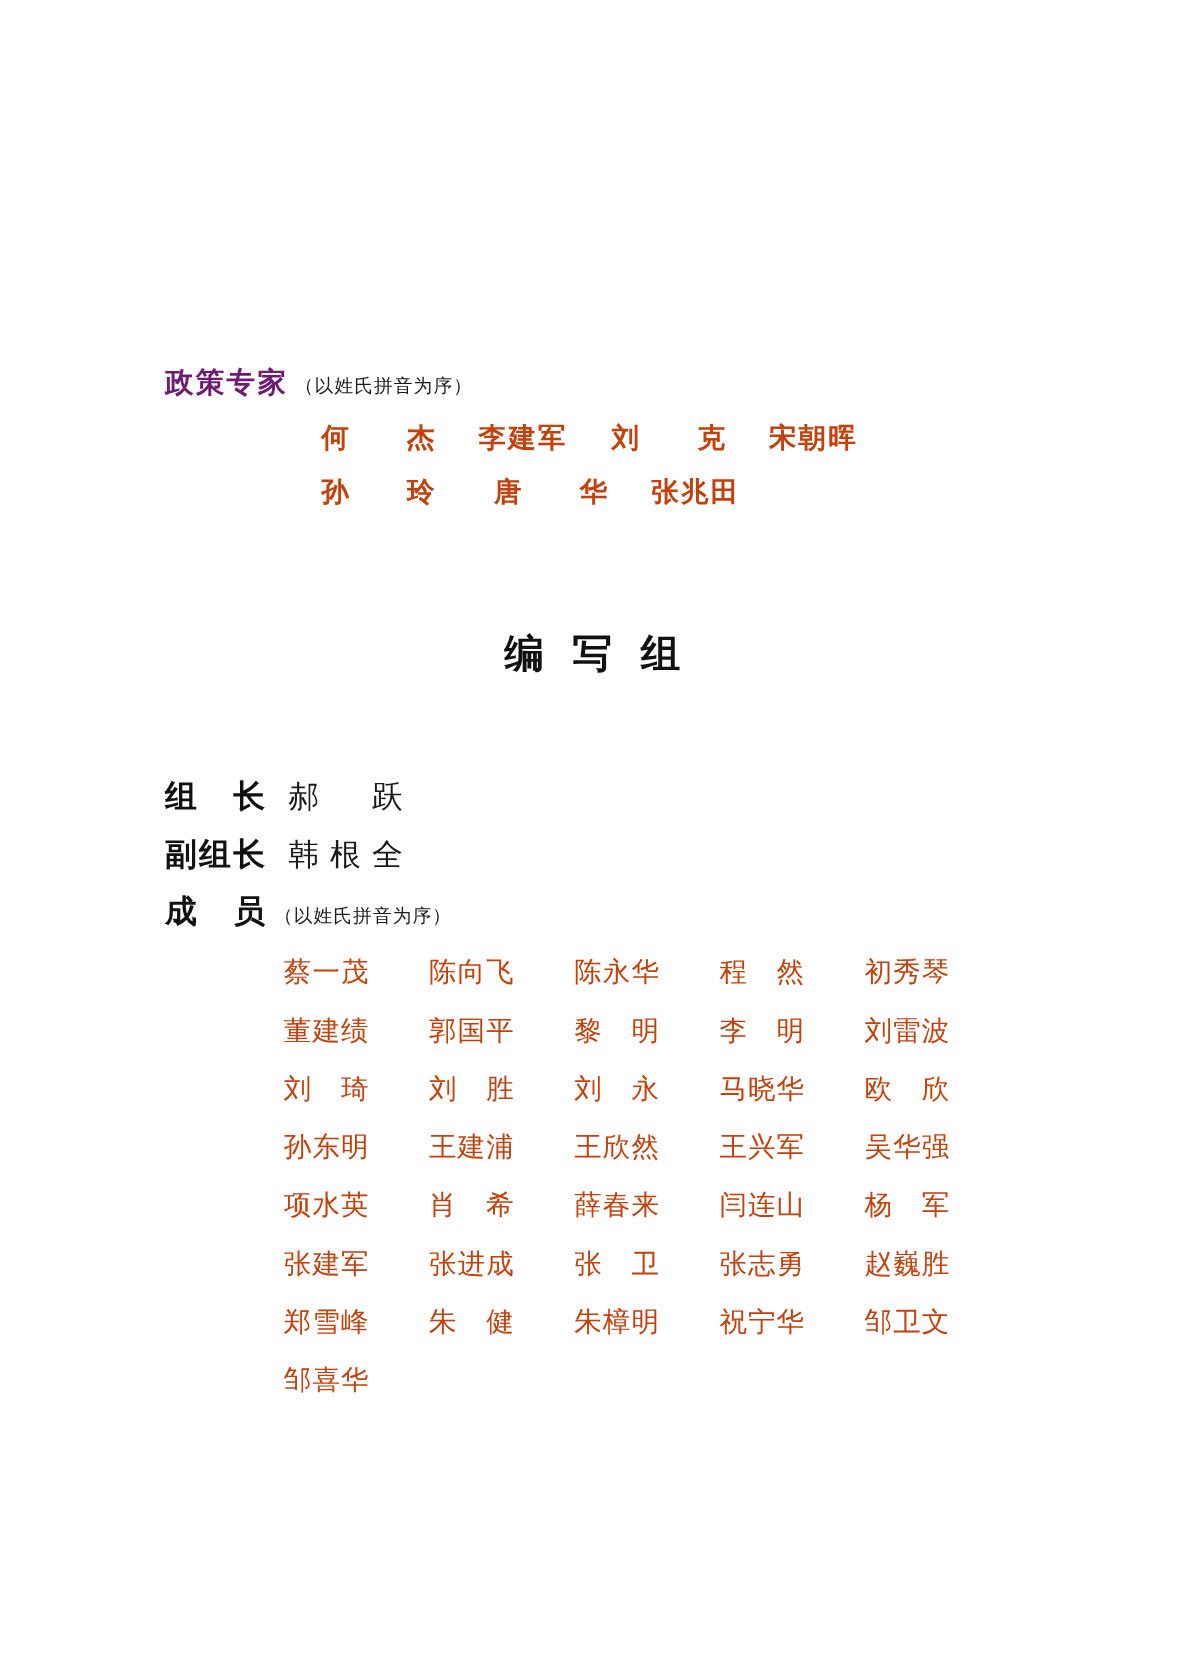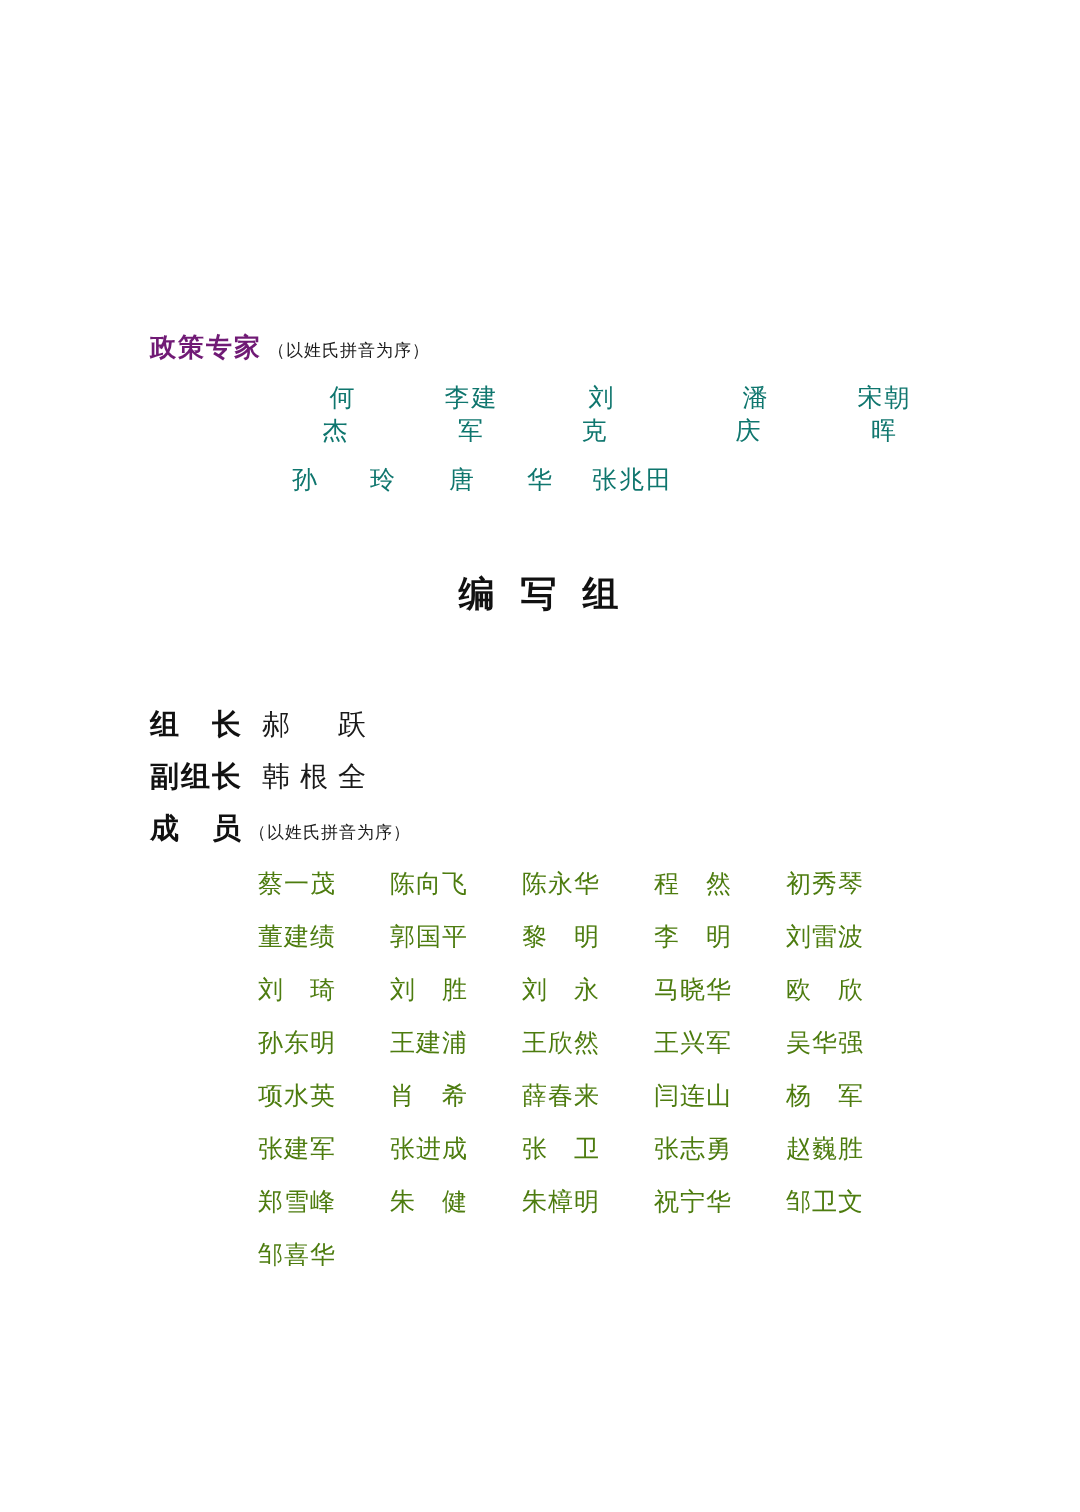--- a/index.html
+++ b/index.html
@@ -52,21 +52,22 @@
   }
   .name-row {
     display: flex;
     align-items: baseline;
     margin-bottom: 16px;
   }
   .name-cell {
     font-size: 25px;
     letter-spacing: 1px;
     text-align: center;
-    color: #0f766e;
+    color: #c2410c;
+    font-weight: bold;
   }
   
   .policy-row .name-cell {
     margin-right: 26px;
   }
   .n2 { letter-spacing: 14px; text-indent: 14px; }
   .n3 { letter-spacing: 2px; }
 
   
   .group-heading {
@@ -111,21 +112,21 @@
     margin-left: 108px;
     width: 660px;
   }
   .member-row {
     display: grid;
     grid-template-columns: repeat(5, 1fr);
     margin-bottom: 20px;
   }
   .member-cell {
     font-size: 25px;
-    color: #4d7c0f;
+    color: #c2410c;
     text-align: left;
     letter-spacing: 1px;
     white-space: nowrap;
   }
   .member-cell.empty { visibility: hidden; }
 </style>
 </head>
 <body>
 
 <div class="page">
@@ -133,21 +134,20 @@
   <div class="section-policy">
     <div class="role-line">
       <span class="role-label">政策专家</span>
       <span class="role-note">（以姓氏拼音为序）</span>
     </div>
     <div class="name-rows">
       <div class="name-row policy-row">
         <span class="name-cell n2">何　杰</span>
         <span class="name-cell n3">李建军</span>
         <span class="name-cell n2">刘　克</span>
-        <span class="name-cell n2">潘　庆</span>
         <span class="name-cell n3">宋朝晖</span>
       </div>
       <div class="name-row policy-row">
         <span class="name-cell n2">孙　玲</span>
         <span class="name-cell n2">唐　华</span>
         <span class="name-cell n3">张兆田</span>
       </div>
     </div>
   </div>
 

